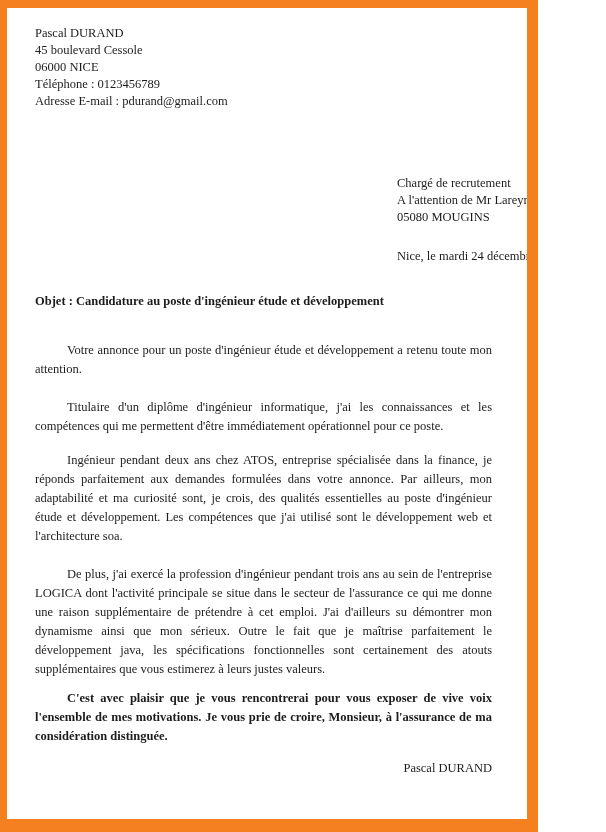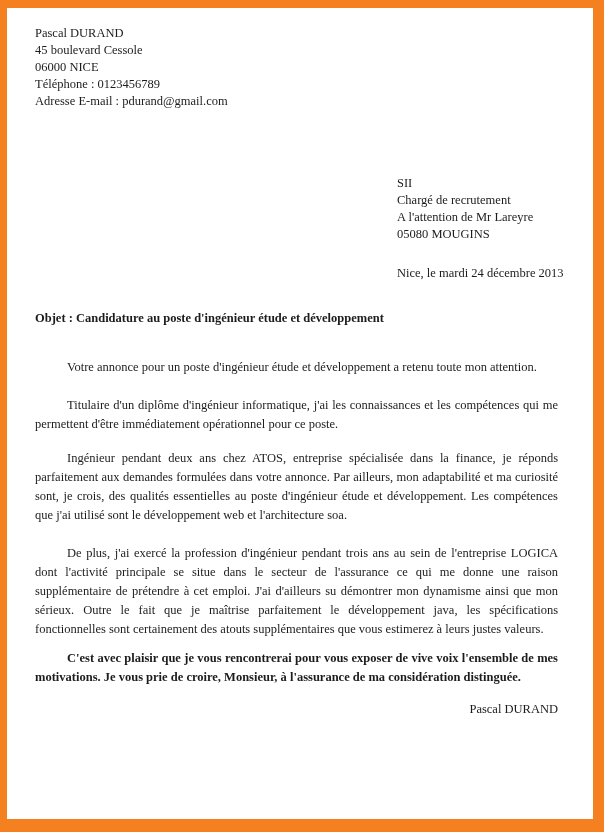--- a/index.html
+++ b/index.html
@@ -4,21 +4,21 @@
 <style>
   :root {
     --frame: #f5801f;
     --paper: #ffffff;
     --text: #1c1c1c;
   }
   * { margin: 0; padding: 0; box-sizing: border-box; }
   html, body { background: #fff; }
   .page {
     position: relative;
-    width: 604px;
+    width: 538px;
     height: 832px;
     background: var(--frame);
     overflow: hidden;
   }
   .sheet {
     position: absolute;
     top: 8px;
     left: 7px;
     right: 11px;
     bottom: 13px;
@@ -55,21 +55,20 @@
 
     <div class="sender">
       <div class="addr-line">Pascal DURAND</div>
       <div class="addr-line">45 boulevard Cessole</div>
       <div class="addr-line">06000 NICE</div>
       <div class="addr-line">Téléphone : 0123456789</div>
       <div class="addr-line">Adresse E-mail : pdurand@gmail.com</div>
     </div>
 
     <div class="recipient">
-      <div class="addr-line">SII</div>
       <div class="addr-line">Chargé de recrutement</div>
       <div class="addr-line">A l'attention de Mr Lareyre</div>
       <div class="addr-line">05080 MOUGINS</div>
     </div>
 
     <div class="date-line">Nice, le mardi 24 décembre 2013</div>
 
     <div class="subject">Objet : Candidature au poste d'ingénieur étude et développement</div>
 
 

